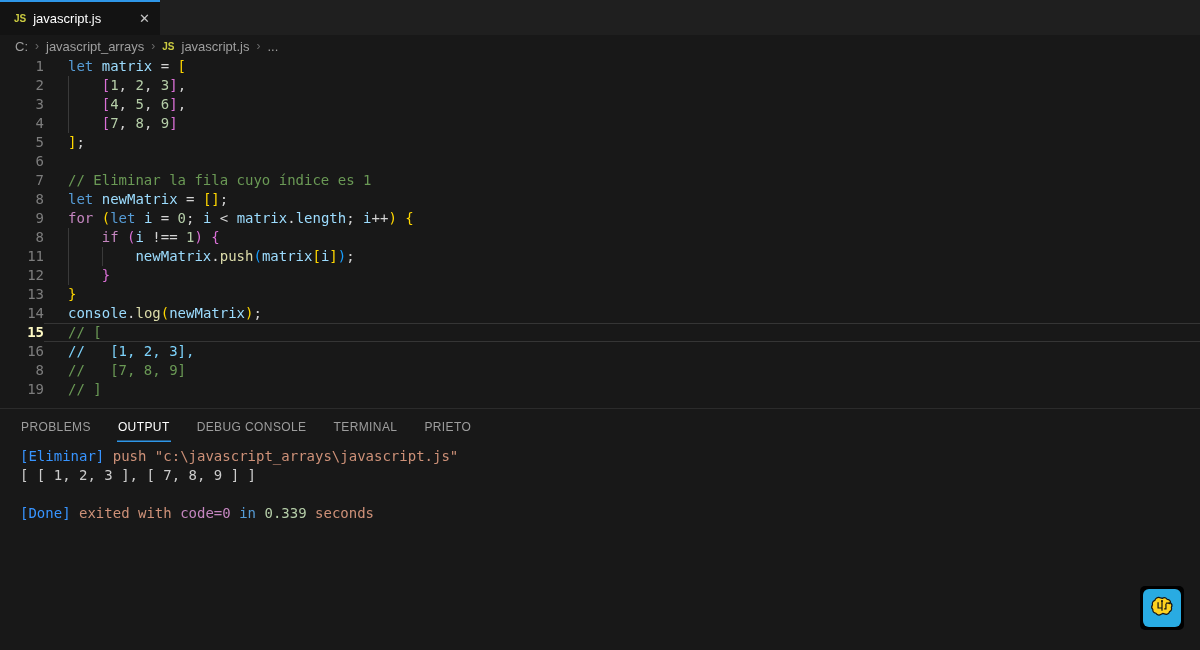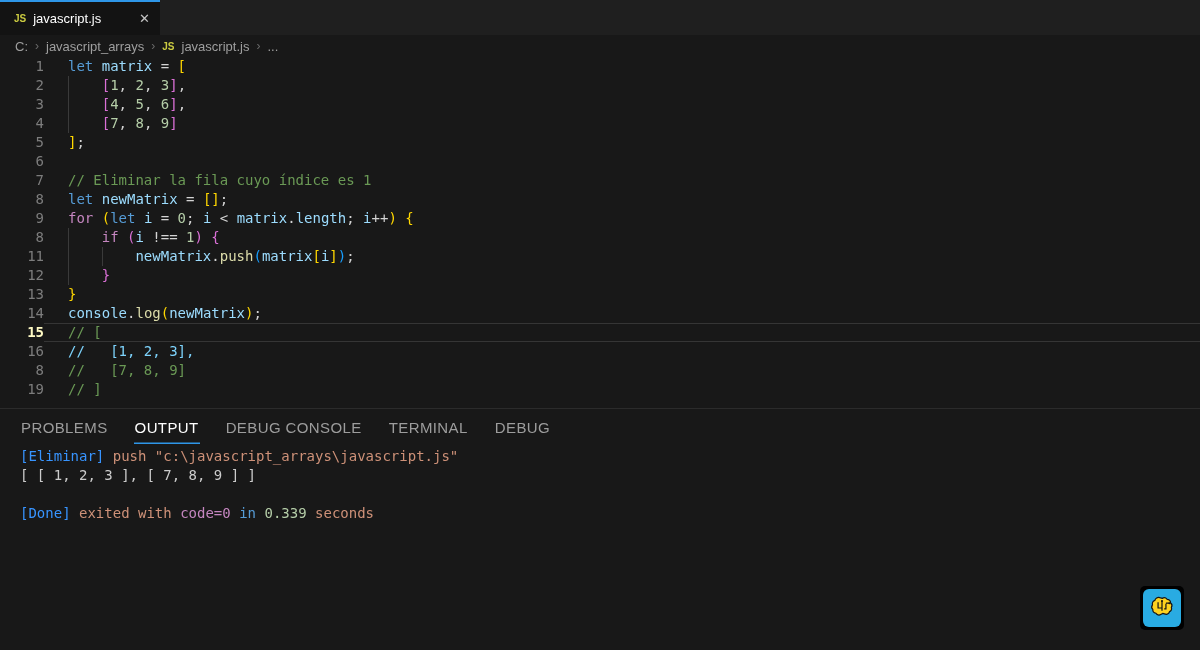--- a/index.html
+++ b/index.html
@@ -22,21 +22,21 @@
   .row{display:flex;height:19px;line-height:19px;}
   .ln{flex:0 0 44px;width:44px;text-align:right;color:#7d7d7d;user-select:none;}
   .code{position:relative;flex:1;padding-left:24px;white-space:pre;color:#d4d4d4;}
   .guide{position:absolute;top:0;bottom:0;width:1px;background:#3a3a3a;}
   .row.cur .code{box-shadow:inset 0 1px 0 #353535, inset 0 -1px 0 #353535;}
   .row.cur .ln{color:#fef9c3;font-weight:700;}
 
   
   .panel{border-top:1px solid #2b2b2b;}
   .ptabs{display:flex;align-items:center;height:33px;padding-left:20px;}
-  .ptab{font-size:15px;letter-spacing:.4px;color:#9d9d9d;margin-right:25px;padding:11px 1px 8px;cursor:pointer;}
+  .ptab{font-size:12px;letter-spacing:.4px;color:#9d9d9d;margin-right:25px;padding:11px 1px 8px;cursor:pointer;}
   .ptab.active{color:#ffffff;box-shadow:inset 0 -1.5px 0 var(--accent);}
   .output{padding:5px 0 0 20px;font-family:"DejaVu Sans Mono","Liberation Mono",monospace;font-size:14px;}
   .oline{height:19px;line-height:19px;white-space:pre;}
 
   
   .logo{position:absolute;right:16px;bottom:20px;background:#000000;border-radius:5px;display:flex;align-items:center;gap:9px;padding:3px;}
   .logo-badge{width:38px;height:38px;background:#29abe2;border-radius:6px;display:flex;align-items:center;justify-content:center;}
   .logo-text{color:#ffffff;font-style:italic;font-weight:700;font-size:13px;line-height:15px;letter-spacing:.4px;text-align:center;padding:0 10px 0 2px;}
 </style>
 </head>
@@ -137,21 +137,21 @@
         <span class="code"><span class="" style="color: rgb(106, 153, 85);">// ]</span></span>
       </div>
     </div>
 
   <div class="panel">
     <div class="ptabs">
         <div class="ptab">PROBLEMS</div>
         <div class="ptab active">OUTPUT</div>
         <div class="ptab">DEBUG CONSOLE</div>
         <div class="ptab">TERMINAL</div>
-        <div class="ptab">DEBUG</div>
+        <div class="ptab">PRIETO</div>
       </div>
     <div class="output">
         <div class="oline"><span class="" style="color: rgb(55, 148, 255);">[Eliminar] </span><span class="" style="color: rgb(206, 145, 120);">push "c:\javascript_arrays\javascript.js"</span></div>
         <div class="oline"><span class="" style="color: rgb(204, 204, 204);">[ [ 1, 2, 3 ], [ 7, 8, 9 ] ]</span></div>
         <div class="oline"></div>
         <div class="oline"><span class="" style="color: rgb(55, 148, 255);">[Done]</span><span class="" style="color: rgb(206, 145, 120);"> exited with </span><span class="" style="color: rgb(197, 134, 192);">code=0</span><span class="" style="color: rgb(86, 156, 214);"> in </span><span class="" style="color: rgb(181, 206, 168);">0.339</span><span class="" style="color: rgb(206, 145, 120);"> seconds</span></div>
       </div>
   </div>
 
   <div class="logo">

